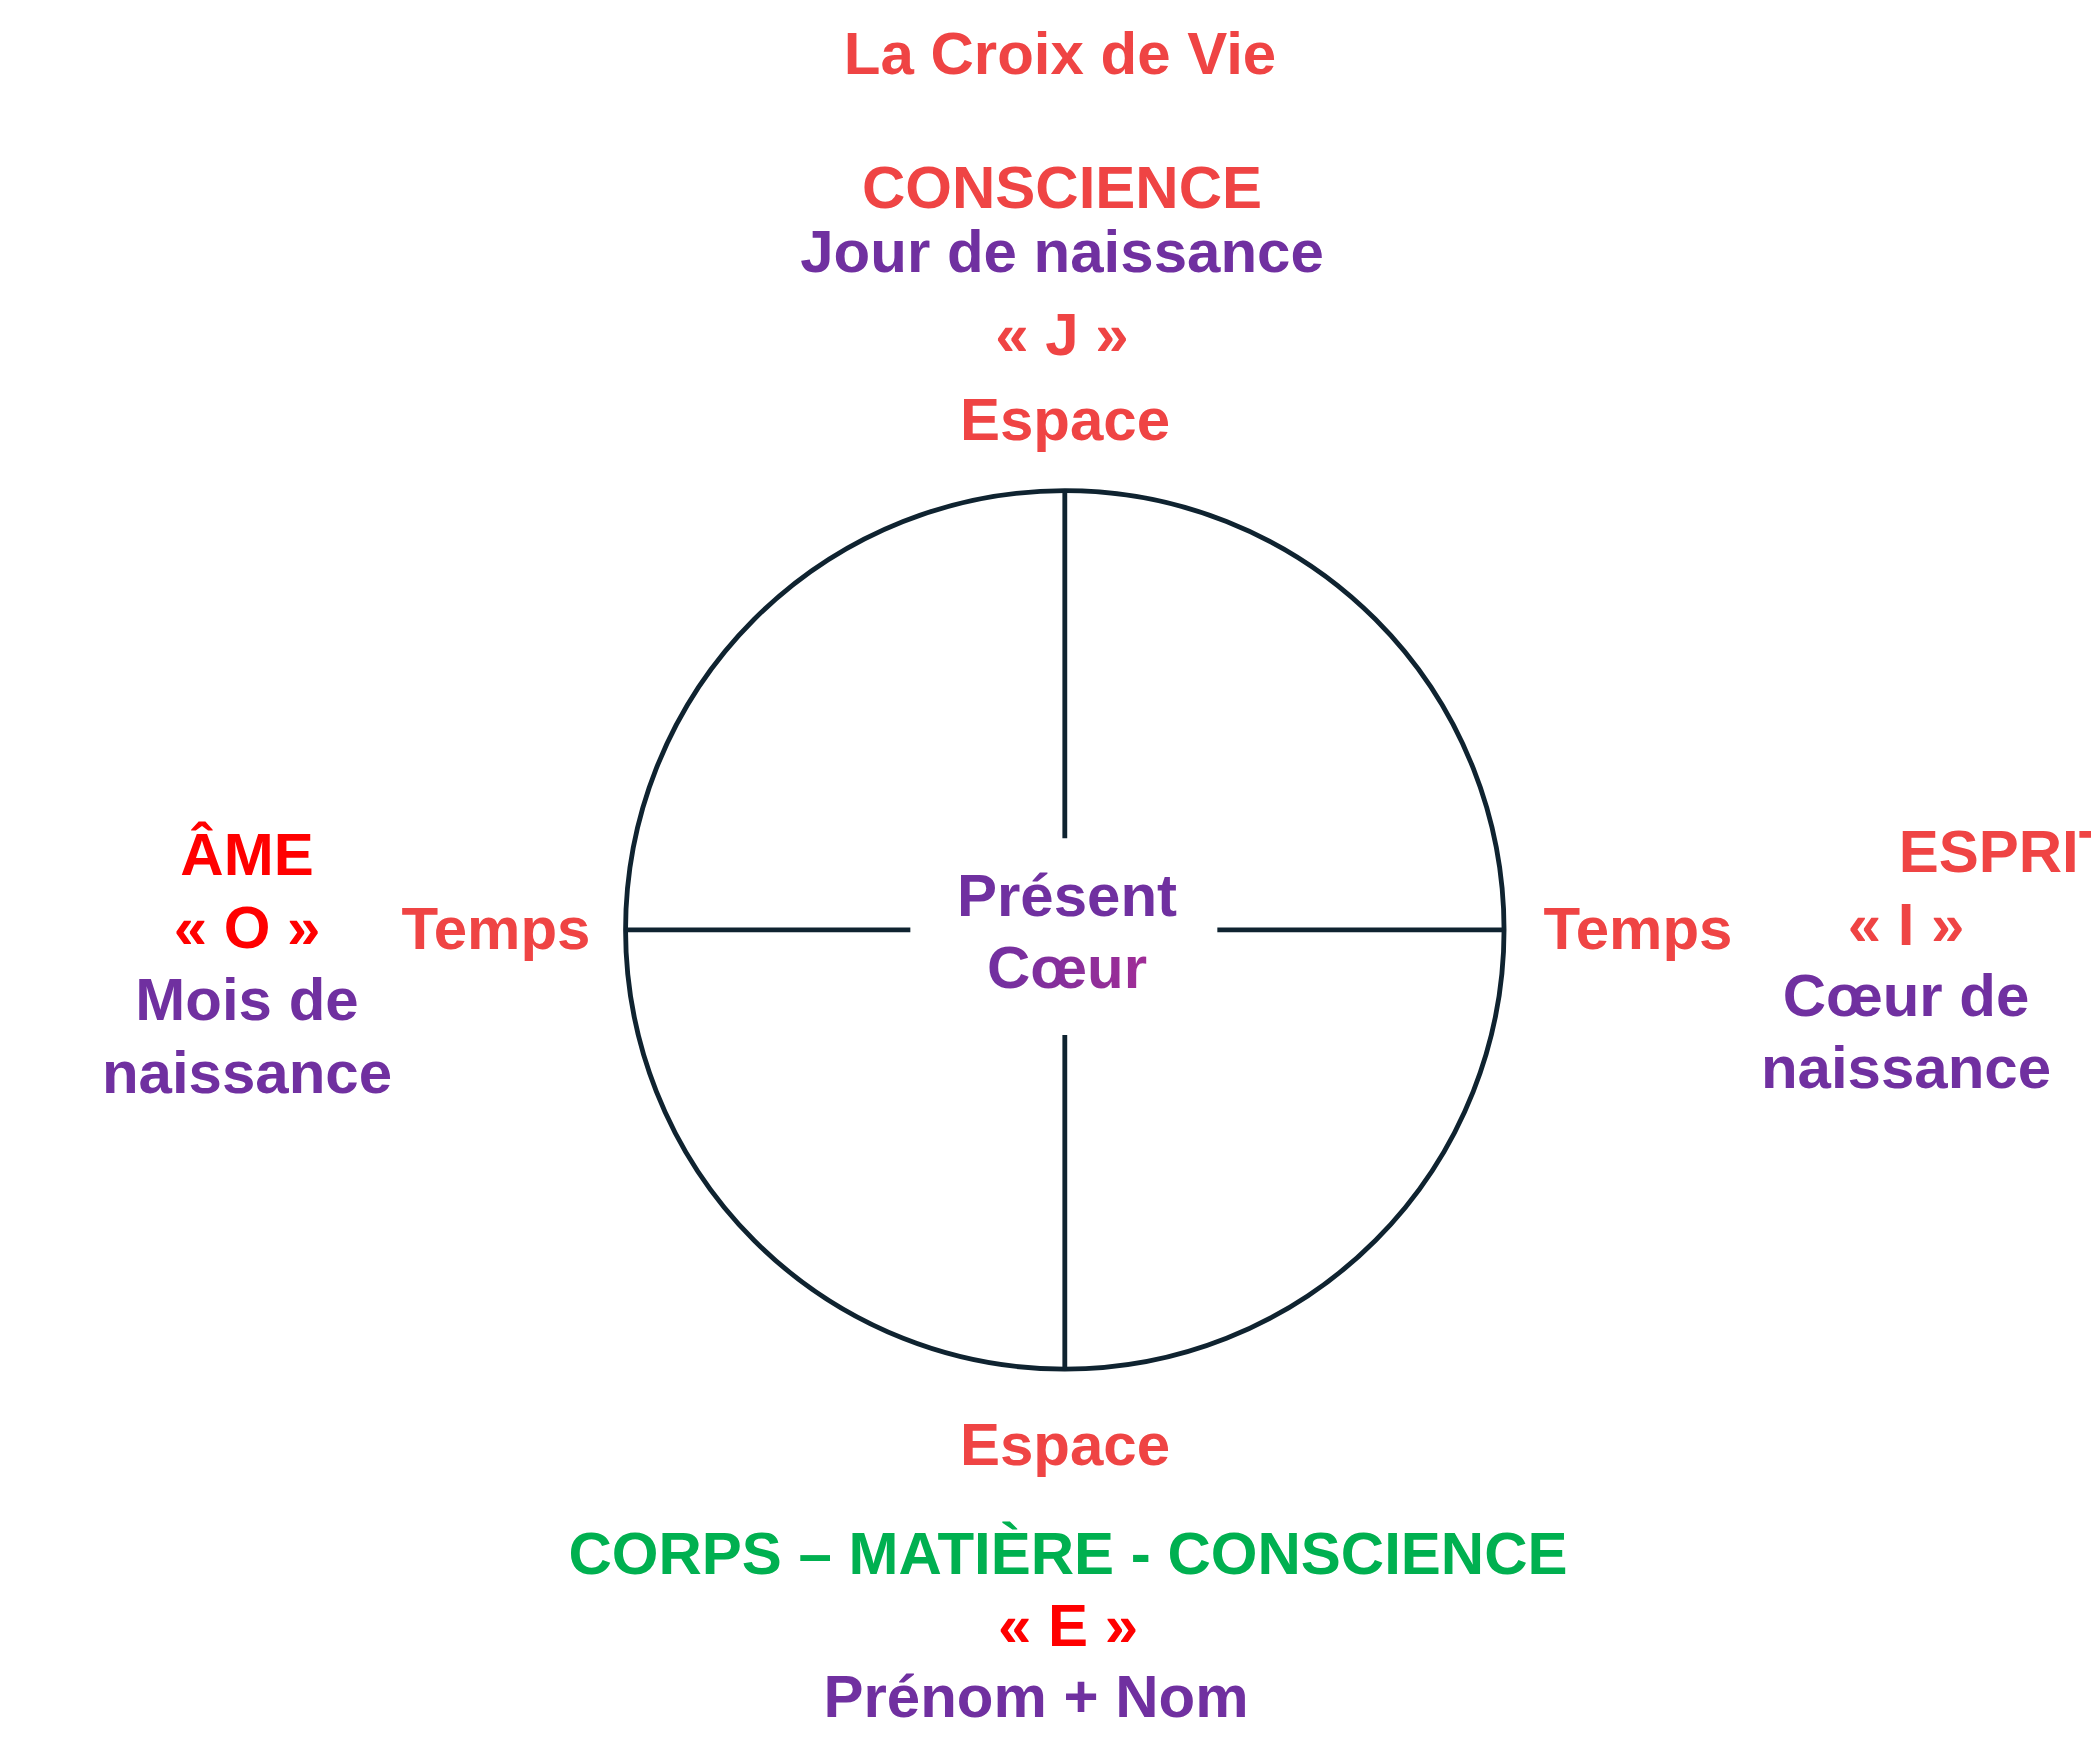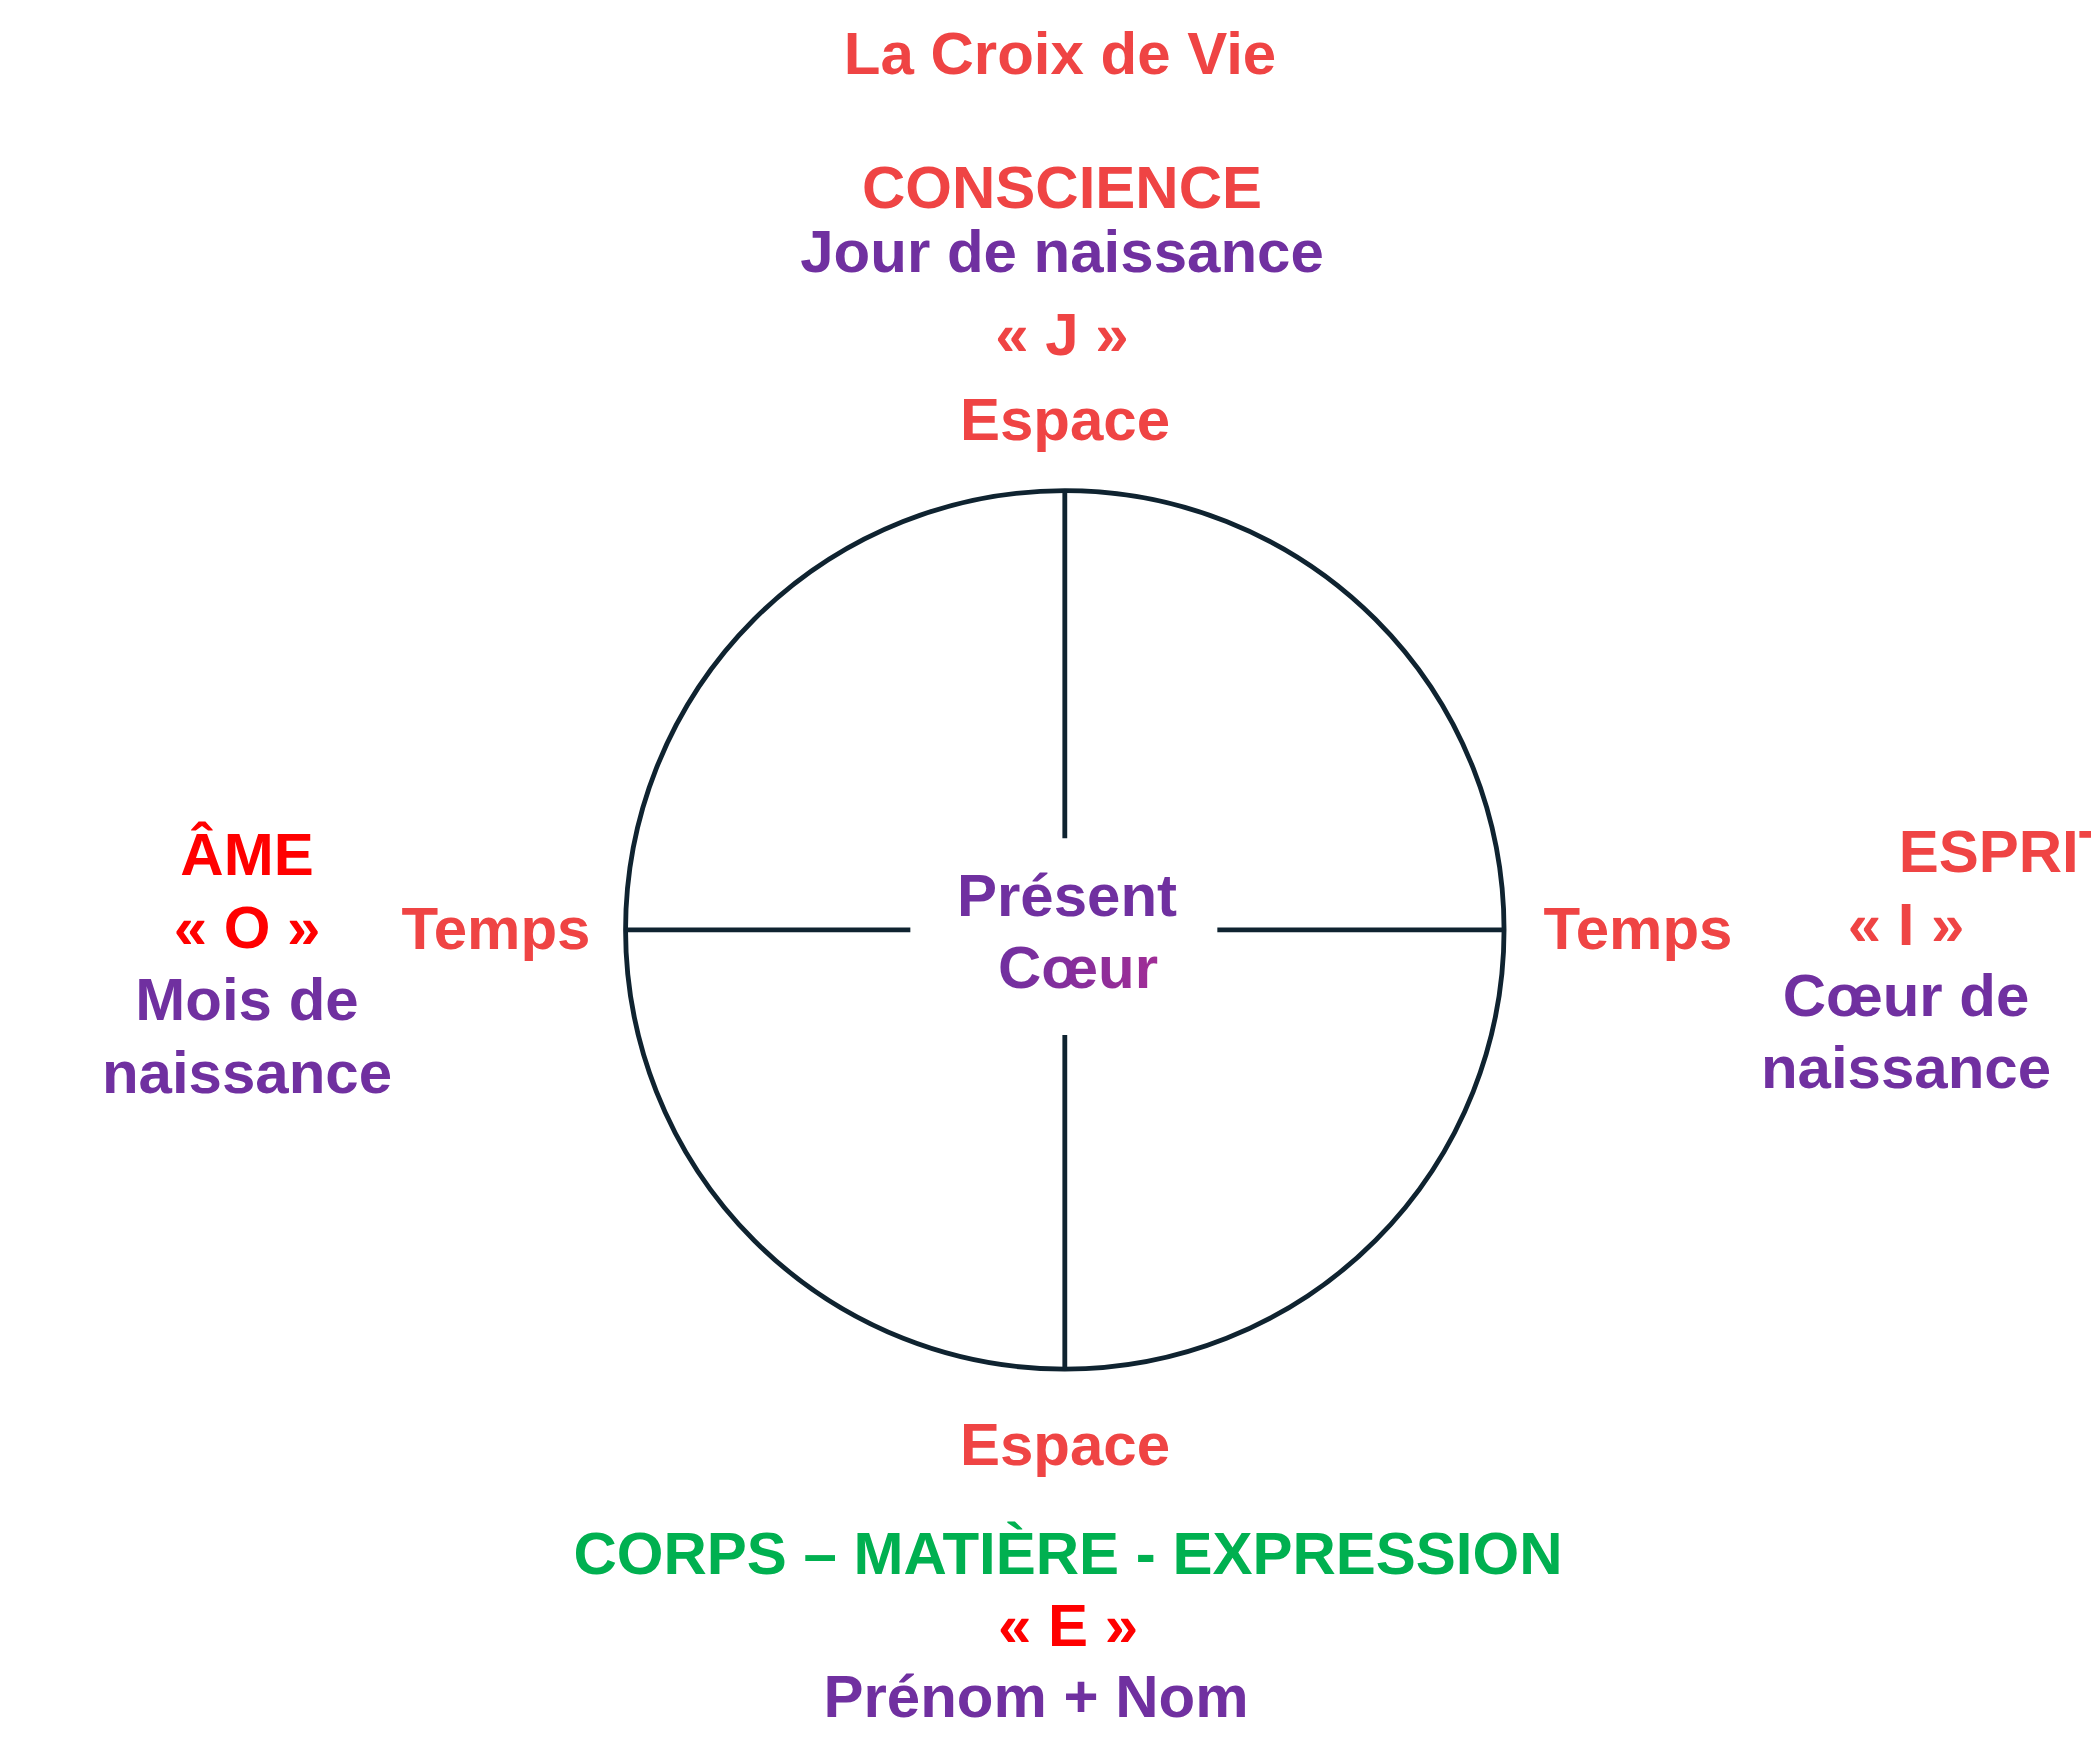--- a/index.html
+++ b/index.html
@@ -29,31 +29,31 @@
 
 <svg class="diagram" width="2091" height="1742" viewBox="0 0 2166 1804">
   <circle cx="1103" cy="963" r="455" fill="none" stroke="#0f2330" stroke-width="5"></circle>
   <line x1="1103" y1="508" x2="1103" y2="868" stroke="#0f2330" stroke-width="5"></line>
   <line x1="1103" y1="1072" x2="1103" y2="1418" stroke="#0f2330" stroke-width="5"></line>
   <line x1="648" y1="963" x2="943" y2="963" stroke="#0f2330" stroke-width="5"></line>
   <line x1="1261" y1="963" x2="1558" y2="963" stroke="#0f2330" stroke-width="5"></line>
 </svg>
 
 <div class="t purple" style="left:1067px; top:896px;">Présent</div>
-<div class="t heart" style="left:1067px; top:968px;margin-left:11px;">Cœur</div>
+<div class="t heart" style="left:1067px; top:968px;">Cœur</div>
 
 <div class="t red" style="left:247px; top:855px;text-align:center;">ÂME</div>
 <div class="t red" style="left:247px; top:928px;">« O »</div>
 <div class="t purple" style="left:247px; top:1000px;">Mois de</div>
 <div class="t purple" style="left:247px; top:1073px;">naissance</div>
 <div class="t black" style="left:496px; top:929px;">Temps</div>
 
 <div class="t black" style="left:1638px; top:929px;">Temps</div>
 <div class="t black" style="left:1999px; top:852px;margin-left:8px;">ESPRIT</div>
 <div class="t black" style="left:1906px; top:925px;">« I »</div>
 <div class="t purple" style="left:1906px; top:996px;">Cœur de</div>
 <div class="t purple" style="left:1906px; top:1068px;">naissance</div>
 
 <div class="t black" style="left:1065px; top:1445px;">Espace</div>
-<div class="t green" style="left:1068px; top:1554px;">CORPS – MATIÈRE - EXPRESSION</div>
+<div class="t green" style="left:1068px; top:1554px;">CORPS – MATIÈRE - CONSCIENCE</div>
 <div class="t red" style="left:1068px; top:1626px;">« E »</div>
 <div class="t purple" style="left:1036px; top:1697px;">Prénom + Nom</div>
 
 
 </body></html>

